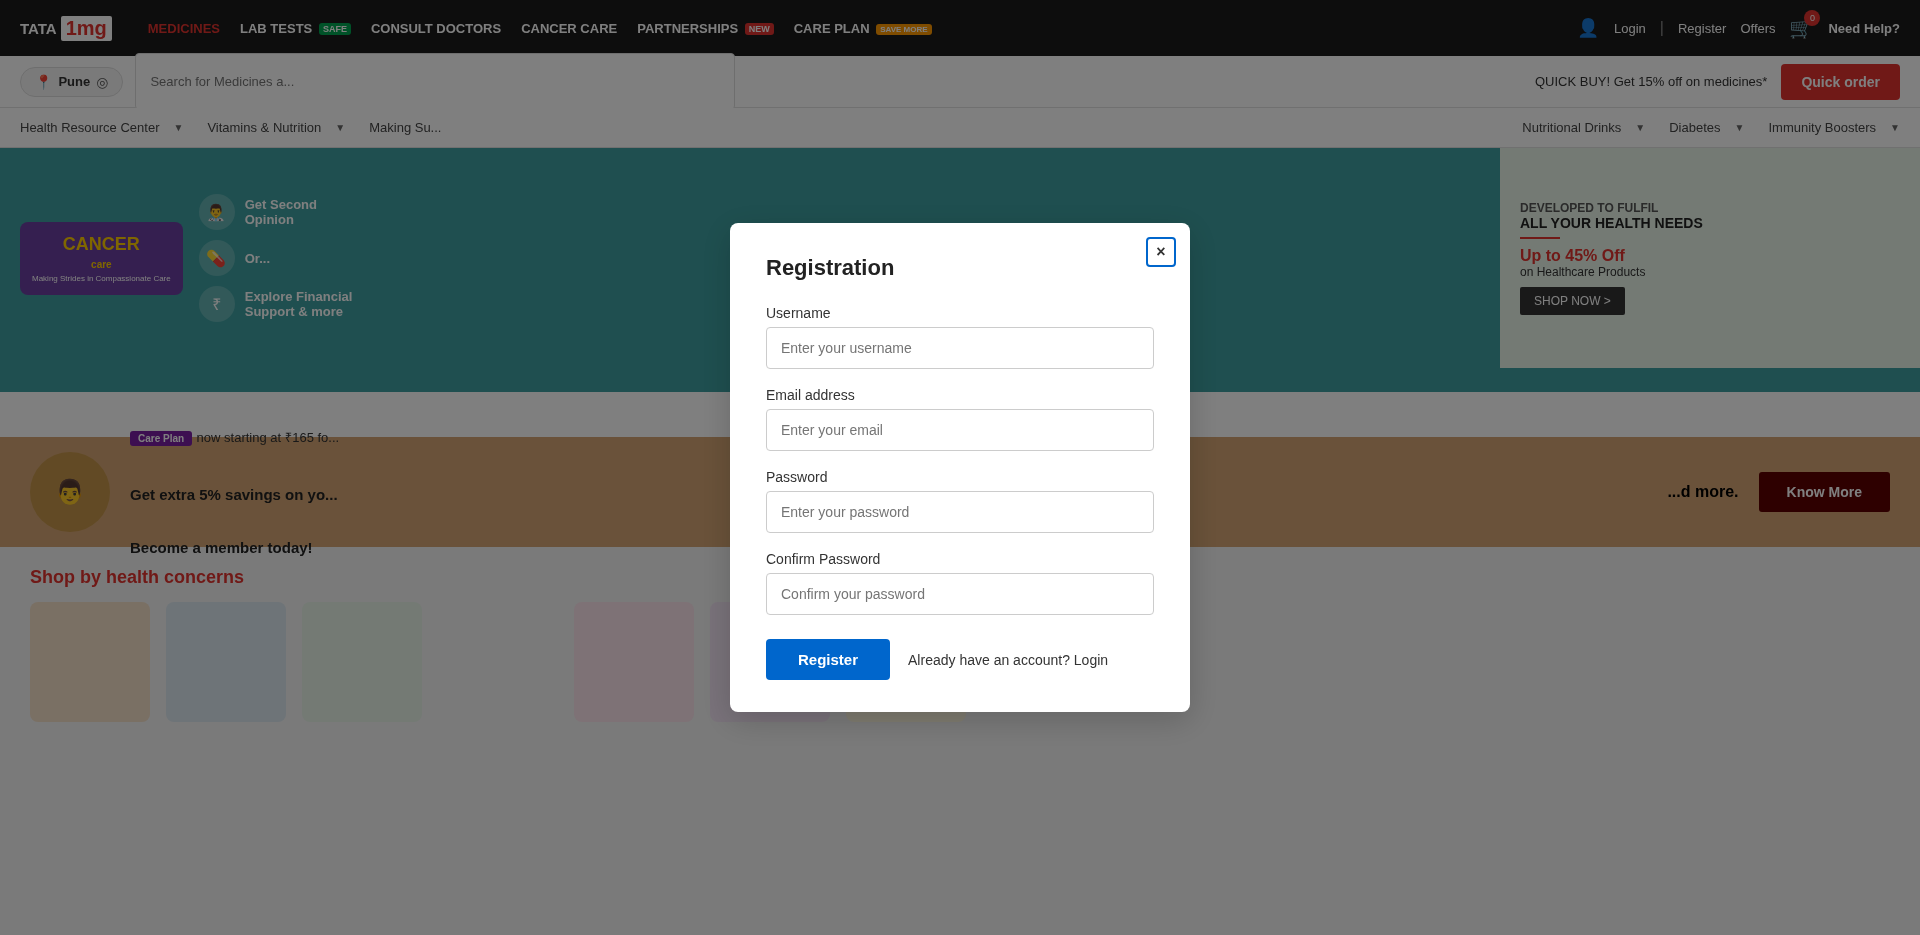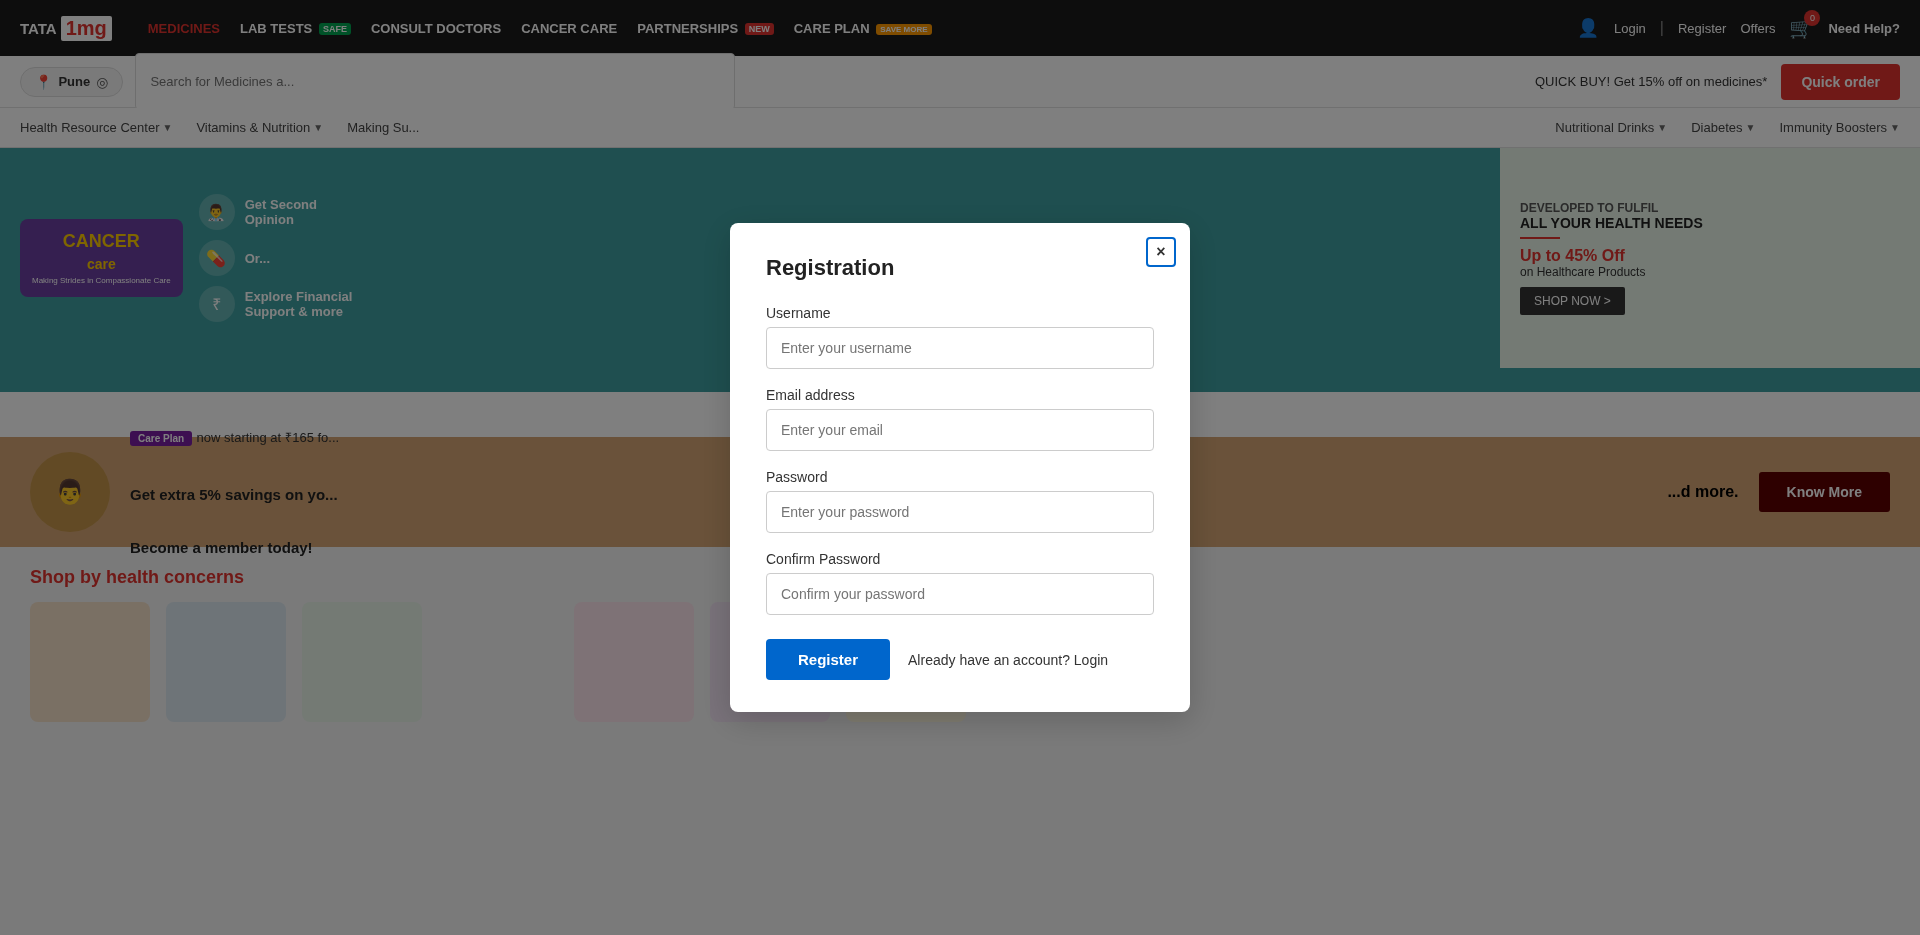--- a/index.html
+++ b/index.html
@@ -113,21 +113,21 @@
       border-bottom: 1px solid #e0e0e0;
       position: relative;
       z-index: 10;
     }
     .sec-nav-item {
       font-size: 13px;
       color: #444;
       cursor: pointer;
       display: flex;
       align-items: center;
-      gap: 3px;
+      gap: 14px;
       white-space: nowrap;
     }
     .sec-nav-item.right { margin-left: auto; }
     .chevron { font-size: 10px; color: #666; }
 
     
     .hero-area {
       display: flex;
       height: 220px;
       position: relative;
@@ -356,21 +356,21 @@
   <span class="sec-nav-item">
     <span>Immunity Boosters</span>
     <span class="chevron">▼</span>
   </span>
 </nav>
 
 <div class="hero-area">
   <div class="hero-left">
     <div class="cancer-badge">
       <div class="cancer-badge-text">CANCER</div>
-      <div class="cancer-badge-text" style="font-size:14px;">care</div>
+      <div class="cancer-badge-text" style="font-size:10px;">care</div>
       <div class="cancer-badge-sub">Making Strides in Compassionate Care</div>
     </div>
     <div class="hero-options">
       <div class="hero-option">
         <div class="hero-option-icon">👨‍⚕️</div>
         <div>
           <div class="hero-option-text">Get Second</div>
           <div class="hero-option-text">Opinion</div>
         </div>
       </div>

